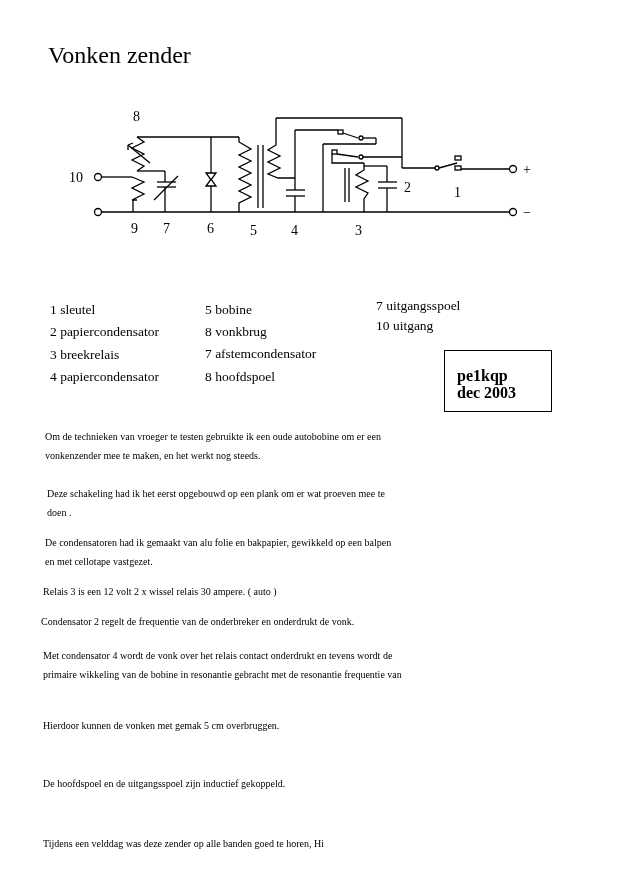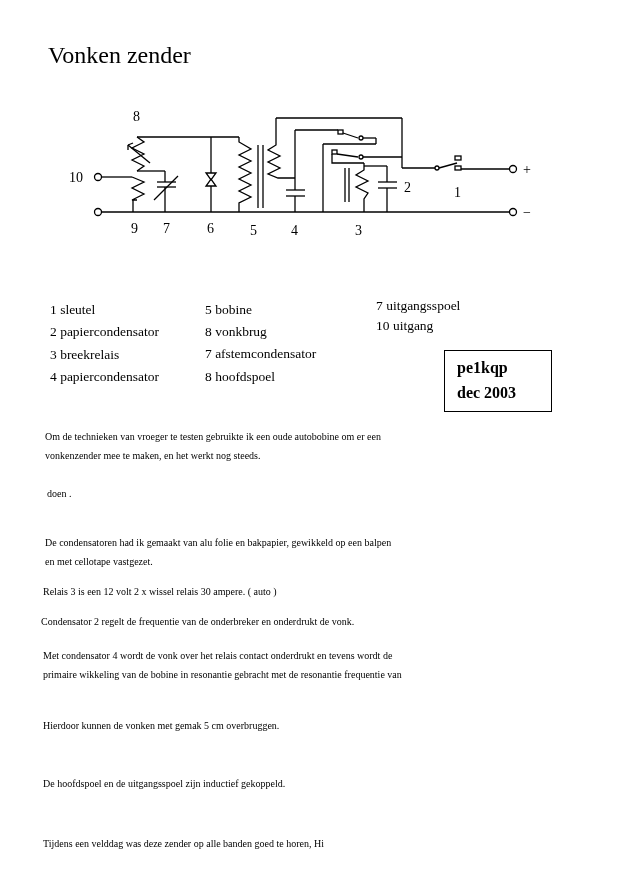--- a/index.html
+++ b/index.html
@@ -114,29 +114,30 @@
 <div class="abs legend" style="left:50px;top:327px">3 breekrelais</div>
 <div class="abs legend" style="left:50px;top:349px">4 papiercondensator</div>
 <div class="abs legend" style="left:205px;top:282px">5 bobine</div>
 <div class="abs legend" style="left:205px;top:304px">8 vonkbrug</div>
 <div class="abs legend" style="left:205px;top:326px">7  afstemcondensator</div>
 <div class="abs legend" style="left:205px;top:349px">8  hoofdspoel</div>
 <div class="abs legend" style="left:376px;top:278px">7 uitgangsspoel</div>
 <div class="abs legend" style="left:376px;top:298px">10  uitgang</div>
 
 <div class="sig">
-  <div style="top:8px">pe1kqp</div>
+  <div style="top:16px">pe1kqp</div>
   <div style="top:33px">dec 2003</div>
 </div>
 
 <div class="abs para" style="left:45px;top:427px">
   <div>Om de technieken van vroeger te testen gebruikte ik een oude autobobine om er een</div>
     <div>vonkenzender mee te maken, en het werkt nog steeds.</div>
 </div>
 <div class="abs para" style="left:47px;top:484px">
+  <div>Deze schakeling had ik het eerst opgebouwd op een plank om er wat proeven mee te</div>
     <div>doen .</div>
 </div>
 <div class="abs para" style="left:45px;top:533px">
   <div>De condensatoren had ik gemaakt van alu folie en bakpapier, gewikkeld op een balpen</div>
     <div>en met cellotape vastgezet.</div>
 </div>
 <div class="abs para" style="left:43px;top:582px">
   <div>Relais 3  is een 12 volt  2 x  wissel relais 30 ampere.   ( auto )</div>
 </div>
 <div class="abs para" style="left:41px;top:612px">

